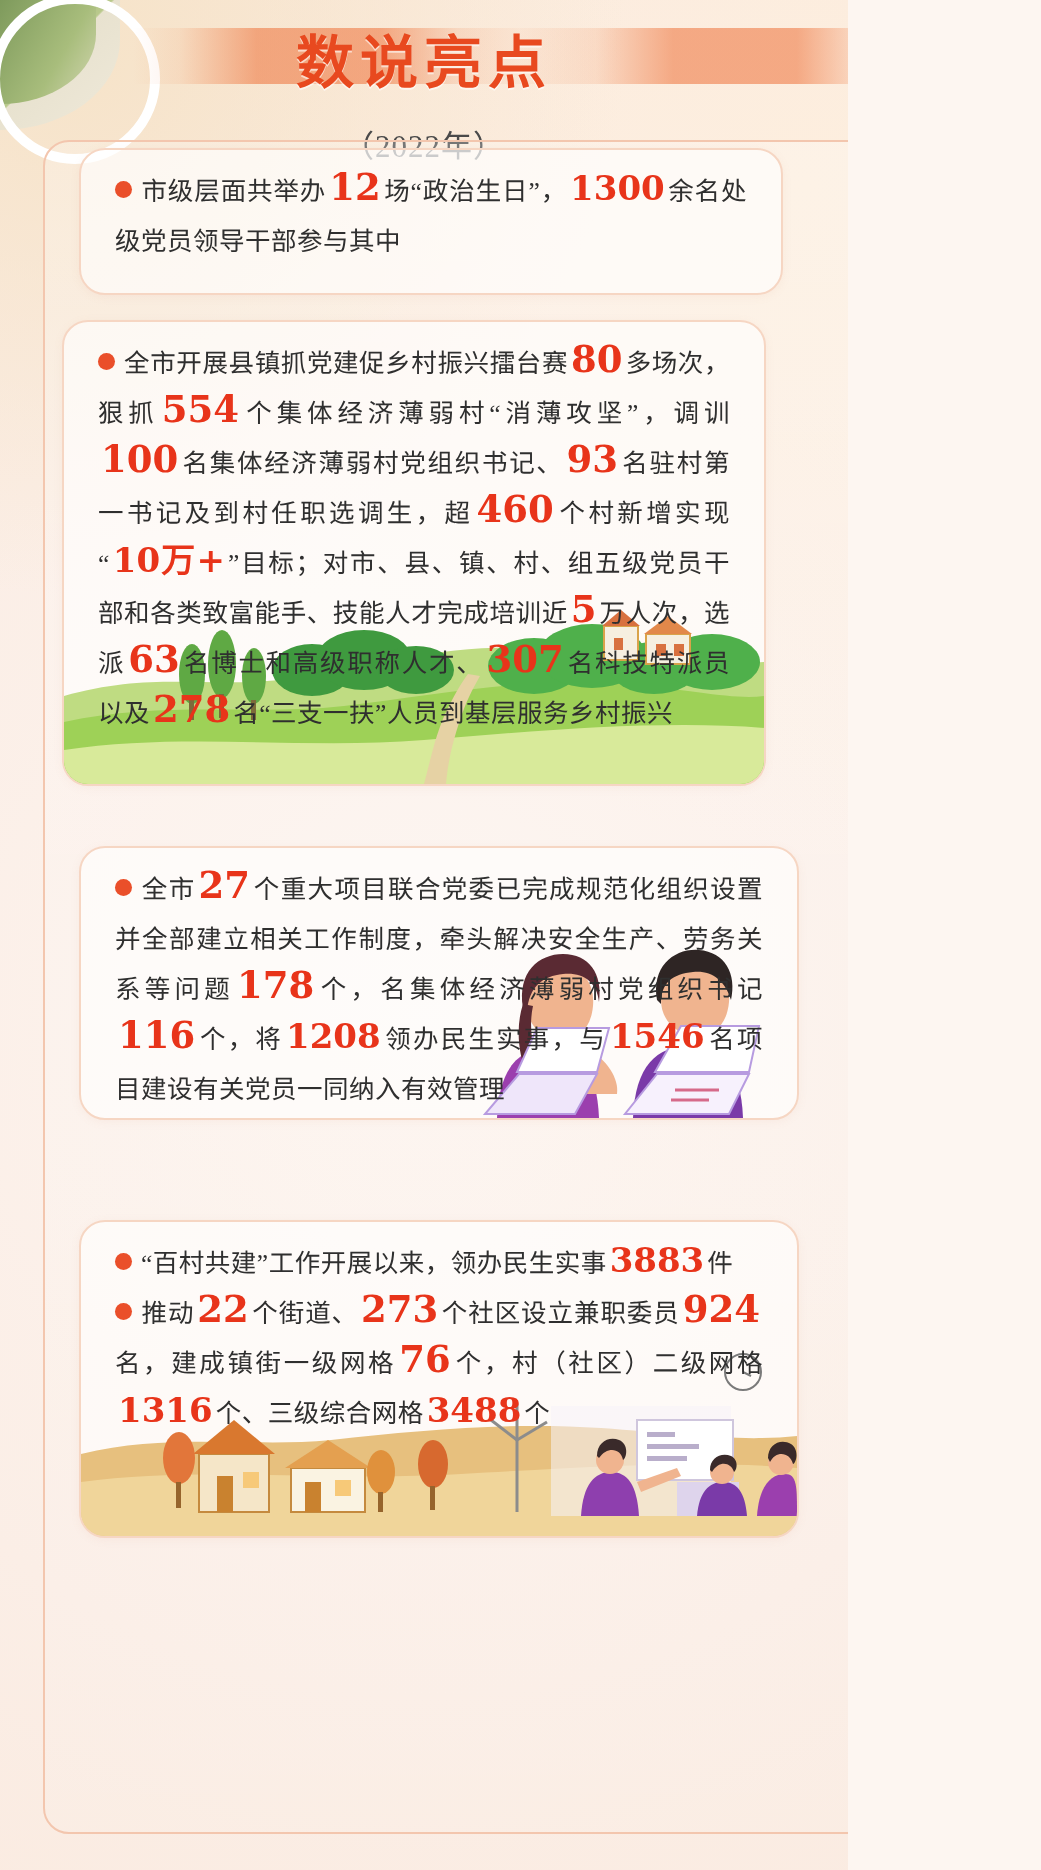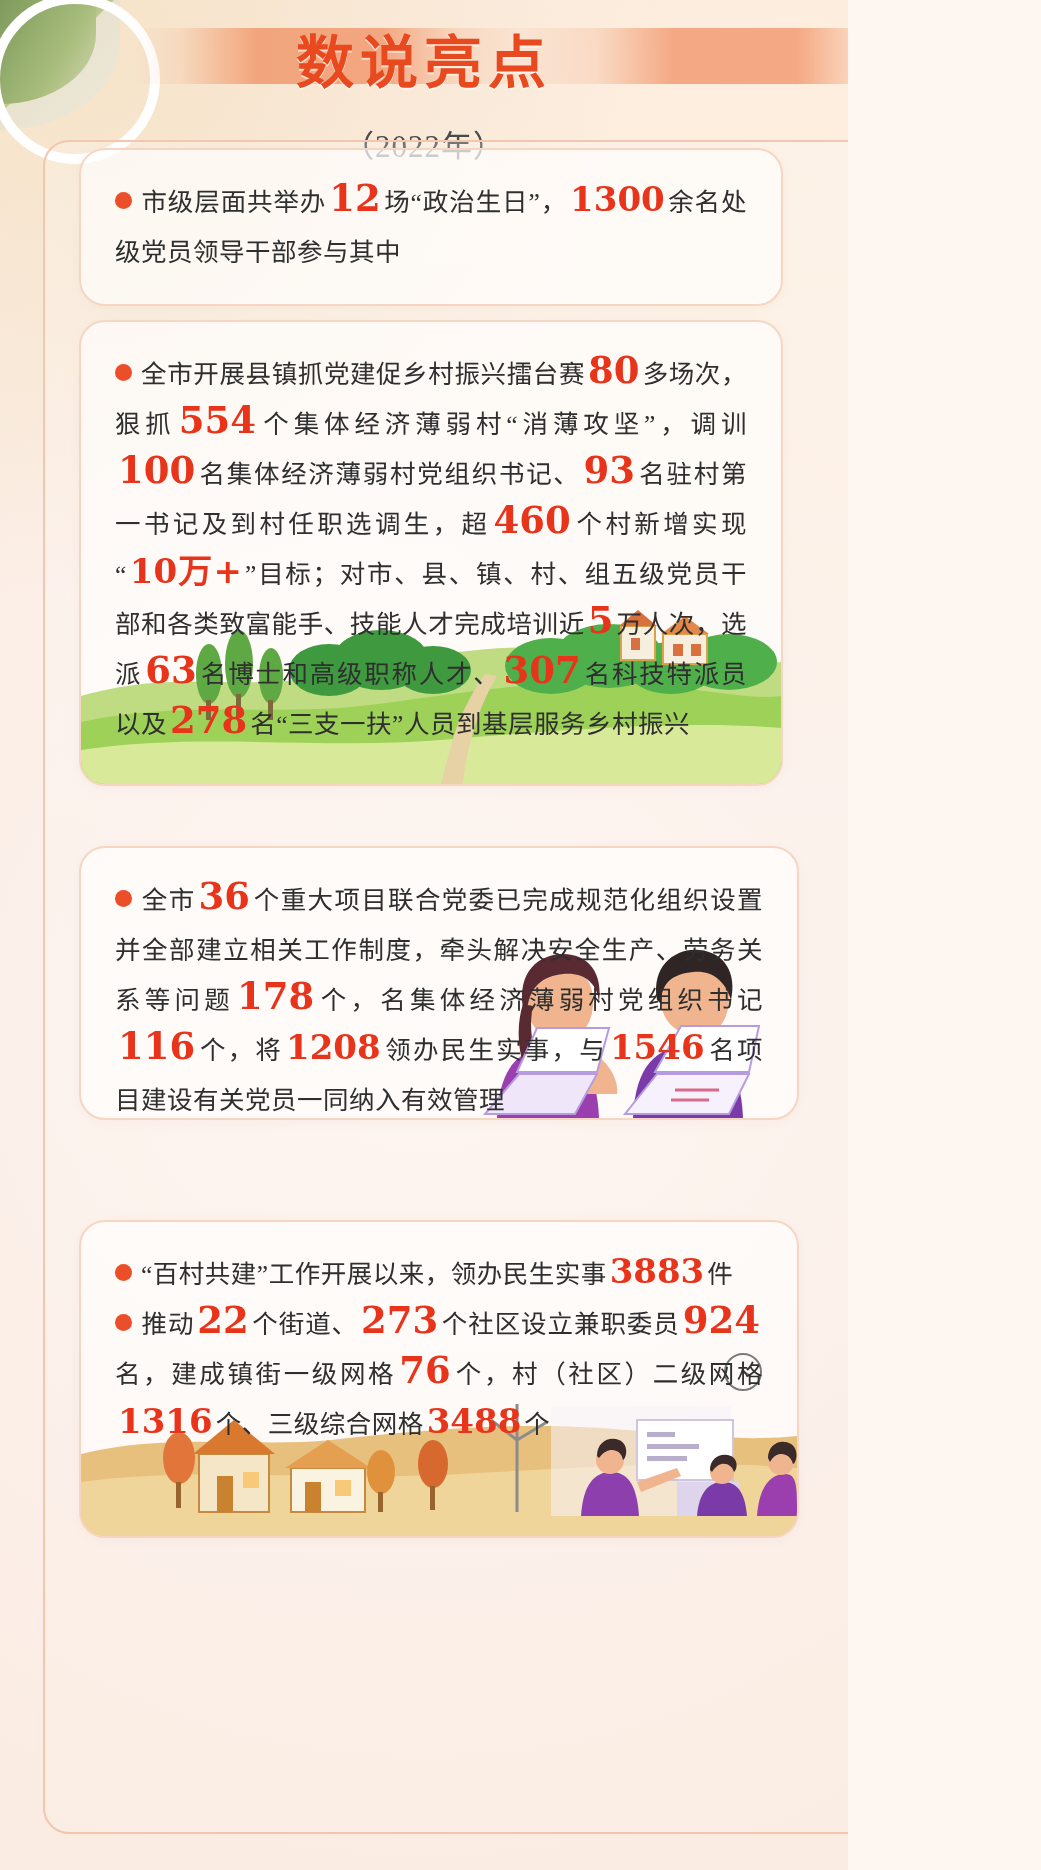--- a/index.html
+++ b/index.html
@@ -76,40 +76,40 @@
   
   .card{
     position:absolute;
     background:rgba(255,255,255,.62);
     border:2px solid #f6d6c3;
     border-radius:26px;
     box-shadow:0 2px 10px rgba(200,140,110,.08);
     overflow:hidden;
   }
   .card-inner{
-    padding:28px 34px 26px 34px;
+    padding:17px 34px 26px 34px;
     position:relative;z-index:3;
   }
   .para{
     font-size:25.5px;line-height:50px;color:#2f2f2f;
     letter-spacing:.5px;text-align:justify;
   }
   .bullet{
     display:inline-block;width:17px;height:17px;border-radius:50%;
     background:#ea4f2a;margin-right:9px;vertical-align:2px;
   }
   .num{
     color:#e8341a;font-weight:bold;
     font-family:"DejaVu Serif","Liberation Serif",serif;
     font-size:37px;line-height:0;padding:0 3px;letter-spacing:0;
   }
   .num.sm{font-size:34px;}
 
   #card1{left:79px;top:148px;width:700px;min-height:120px;}
-  #card2{left:79px;top:320px;width:700px;height:462px;}
+  #card2{left:62px;top:320px;width:700px;height:462px;}
   #card3{left:79px;top:846px;width:716px;height:270px;}
   #card4{left:79px;top:1180px;width:716px;height:314px;margin-top:40px;}
 
   
   .village{
     position:absolute;left:0;bottom:0;width:100%;height:180px;z-index:1;
     pointer-events:none;
   }
   
   .people{
@@ -205,21 +205,21 @@
       <g>
         <polygon points="168,206 272,206 292,166 200,166" fill="#f7f1fd" stroke="#b79be0" stroke-width="2"></polygon>
         <polygon points="198,164 292,164 302,118 224,118" fill="#ffffff" stroke="#b79be0" stroke-width="2"></polygon>
         <g stroke="#d66a8a" stroke-width="3">
           <line x1="218" y1="182" x2="262" y2="182"></line>
           <line x1="214" y1="192" x2="252" y2="192"></line>
         </g>
       </g>
     </svg>
     <div class="card-inner card-text-top">
-      <div class="para"><span class="bullet"></span><span>全市</span><span class="num">36</span><span>个重大项目联合党委已完成规范化组织设置并全部建立相关工作制度，牵头解决安全生产、劳务关系等问题</span><span class="num">178</span><span>个，名集体经济薄弱村党组织书记</span><span class="num">116</span><span>个，将</span><span class="num sm">1208</span><span>领办民生实事，与</span><span class="num sm">1546</span><span>名项目建设有关党员一同纳入有效管理</span></div>
+      <div class="para"><span class="bullet"></span><span>全市</span><span class="num">27</span><span>个重大项目联合党委已完成规范化组织设置并全部建立相关工作制度，牵头解决安全生产、劳务关系等问题</span><span class="num">178</span><span>个，名集体经济薄弱村党组织书记</span><span class="num">116</span><span>个，将</span><span class="num sm">1208</span><span>领办民生实事，与</span><span class="num sm">1546</span><span>名项目建设有关党员一同纳入有效管理</span></div>
     </div>
   </div>
 
   <div class="card" id="card4">
     <svg class="office" viewBox="0 0 716 200" preserveAspectRatio="none">
       <path d="M0,118 C90,96 170,112 250,104 C340,94 430,86 520,92 C600,98 660,106 716,100 L716,200 L0,200 Z" fill="#e7c07e"></path>
       <path d="M0,146 C120,130 250,146 380,138 C520,130 620,124 716,132 L716,200 L0,200 Z" fill="#f0d59a"></path>
 
       <g>
         <rect x="118" y="118" width="70" height="58" fill="#f5e6c8" stroke="#c58a3e" stroke-width="2"></rect>

